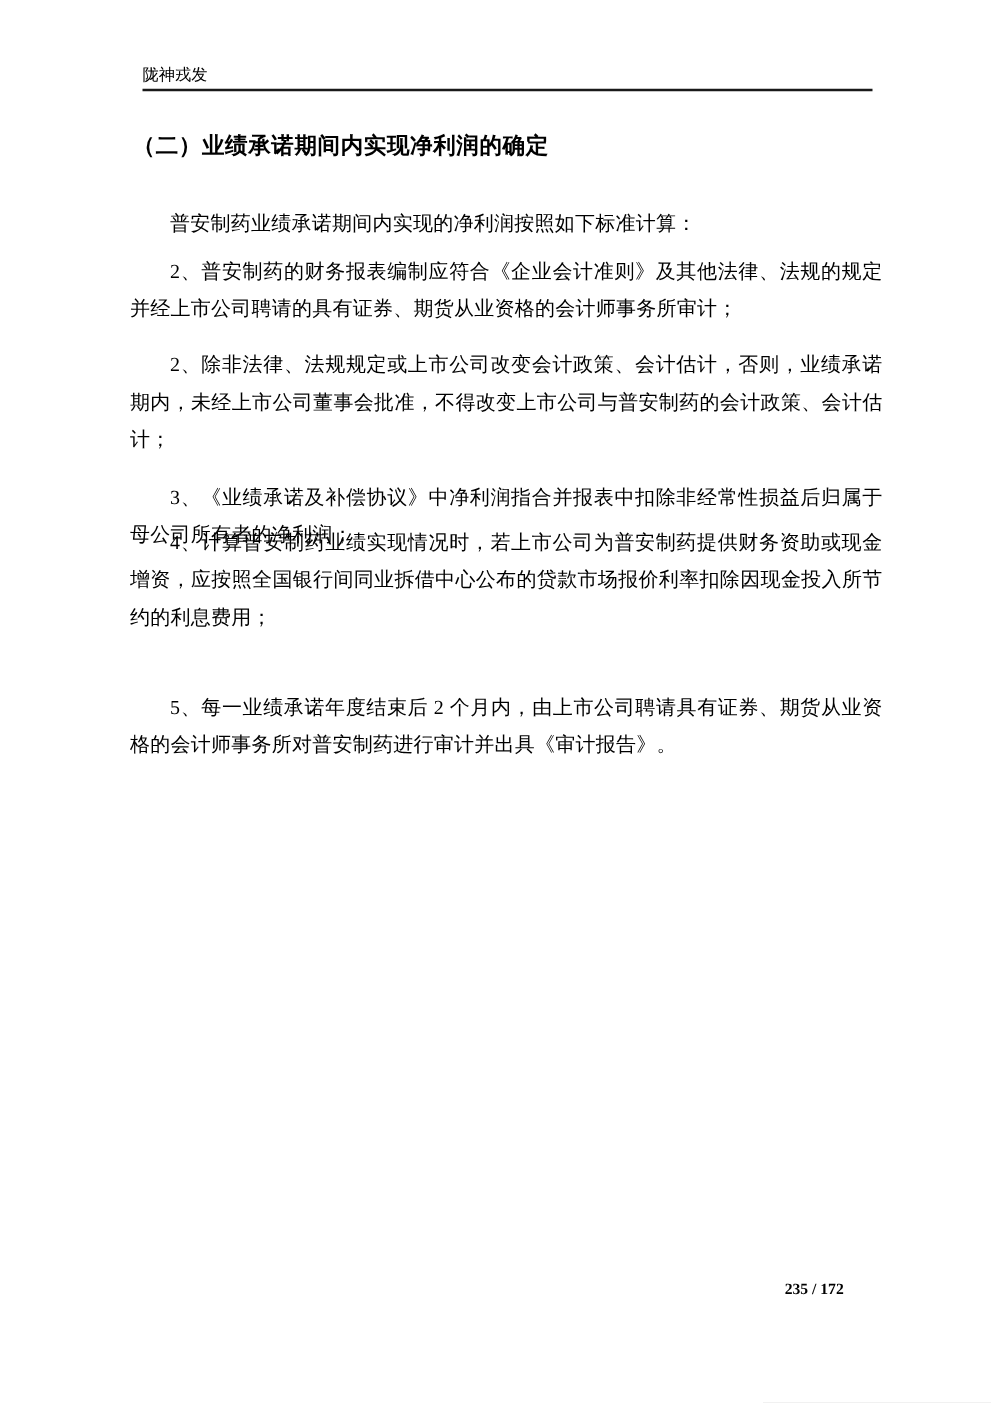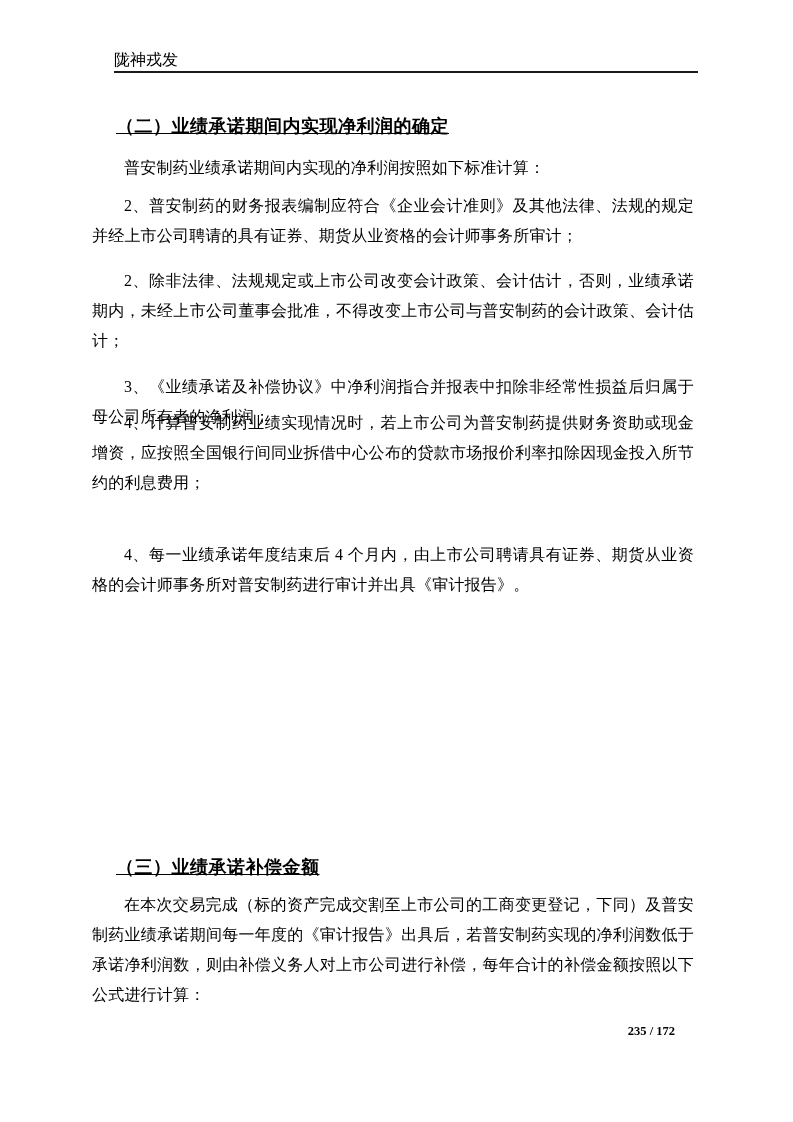--- a/index.html
+++ b/index.html
@@ -9,40 +9,39 @@
     margin:0 auto;
     background:#ffffff;
     color:#000000;
     font-family:"Liberation Serif","DejaVu Serif",serif;
     overflow:hidden;
   }
   .header{
     position:absolute;
     left:114px;top:52px;width:584px;
     display:flex;justify-content:space-between;align-items:flex-end;
-    font-size:16px;line-height:15px;
+    font-size:13px;line-height:15px;
     border-bottom:2px solid #1a1a1a;
     padding-bottom:4px;
     white-space:nowrap;
   }
   .sec-heading{
     position:absolute;
     left:92px;width:602px;
-    margin:10px;padding:0 0 0 14px;
+    margin:0;padding:0 0 0 14px;
     box-sizing:border-box;
     font-family:"Liberation Sans","DejaVu Sans",sans-serif;
     font-size:18px;font-weight:700;
     line-height:24px;
     letter-spacing:0.5px;
-    text-decoration:underline;
   }
   .para{
     position:absolute;
     left:92px;width:602px;
-    margin:0;
+    margin:12px;
     font-size:16px;
     line-height:30px;
     text-align:justify;
     text-indent:32px;
     word-break:break-all;
     letter-spacing:0.2px;
   }
   .footer-page-num{
     position:absolute;
     top:1024px;right:118px;
@@ -64,22 +63,20 @@
   <p class="para" style="top:153px">普安制药业绩承诺期间内实现的净利润按照如下标准计算：</p>
 
   <p class="para" style="top:191px">2、普安制药的财务报表编制应符合《企业会计准则》及其他法律、法规的规定并经上市公司聘请的具有证券、期货从业资格的会计师事务所审计；</p>
 
   <p class="para" style="top:266px">2、除非法律、法规规定或上市公司改变会计政策、会计估计，否则，业绩承诺期内，未经上市公司董事会批准，不得改变上市公司与普安制药的会计政策、会计估计；</p>
 
   <p class="para" style="top:372px">3、《业绩承诺及补偿协议》中净利润指合并报表中扣除非经常性损益后归属于母公司所有者的净利润；</p>
 
   <p class="para" style="top:408px">4、计算普安制药业绩实现情况时，若上市公司为普安制药提供财务资助或现金增资，应按照全国银行间同业拆借中心公布的贷款市场报价利率扣除因现金投入所节约的利息费用；</p>
 
-  <p class="para" style="top:540px">4、每一业绩承诺年度结束后 4 个月内，由上市公司聘请具有证券、期货从业资格的会计师事务所对普安制药进行审计并出具《审计报告》。</p>
+  <p class="para" style="top:540px">5、每一业绩承诺年度结束后 2 个月内，由上市公司聘请具有证券、期货从业资格的会计师事务所对普安制药进行审计并出具《审计报告》。</p>
 
 
-  <h2 class="sec-heading" style="top:845px">（三）业绩承诺补偿金额</h2>
 
-  <p class="para" style="top:890px">在本次交易完成（标的资产完成交割至上市公司的工商变更登记，下同）及普安制药业绩承诺期间每一年度的《审计报告》出具后，若普安制药实现的净利润数低于承诺净利润数，则由补偿义务人对上市公司进行补偿，每年合计的补偿金额按照以下公式进行计算：</p>
 
   <div class="footer-page-num">235 / 172</div>
 
 </div>
 
 </body></html>

